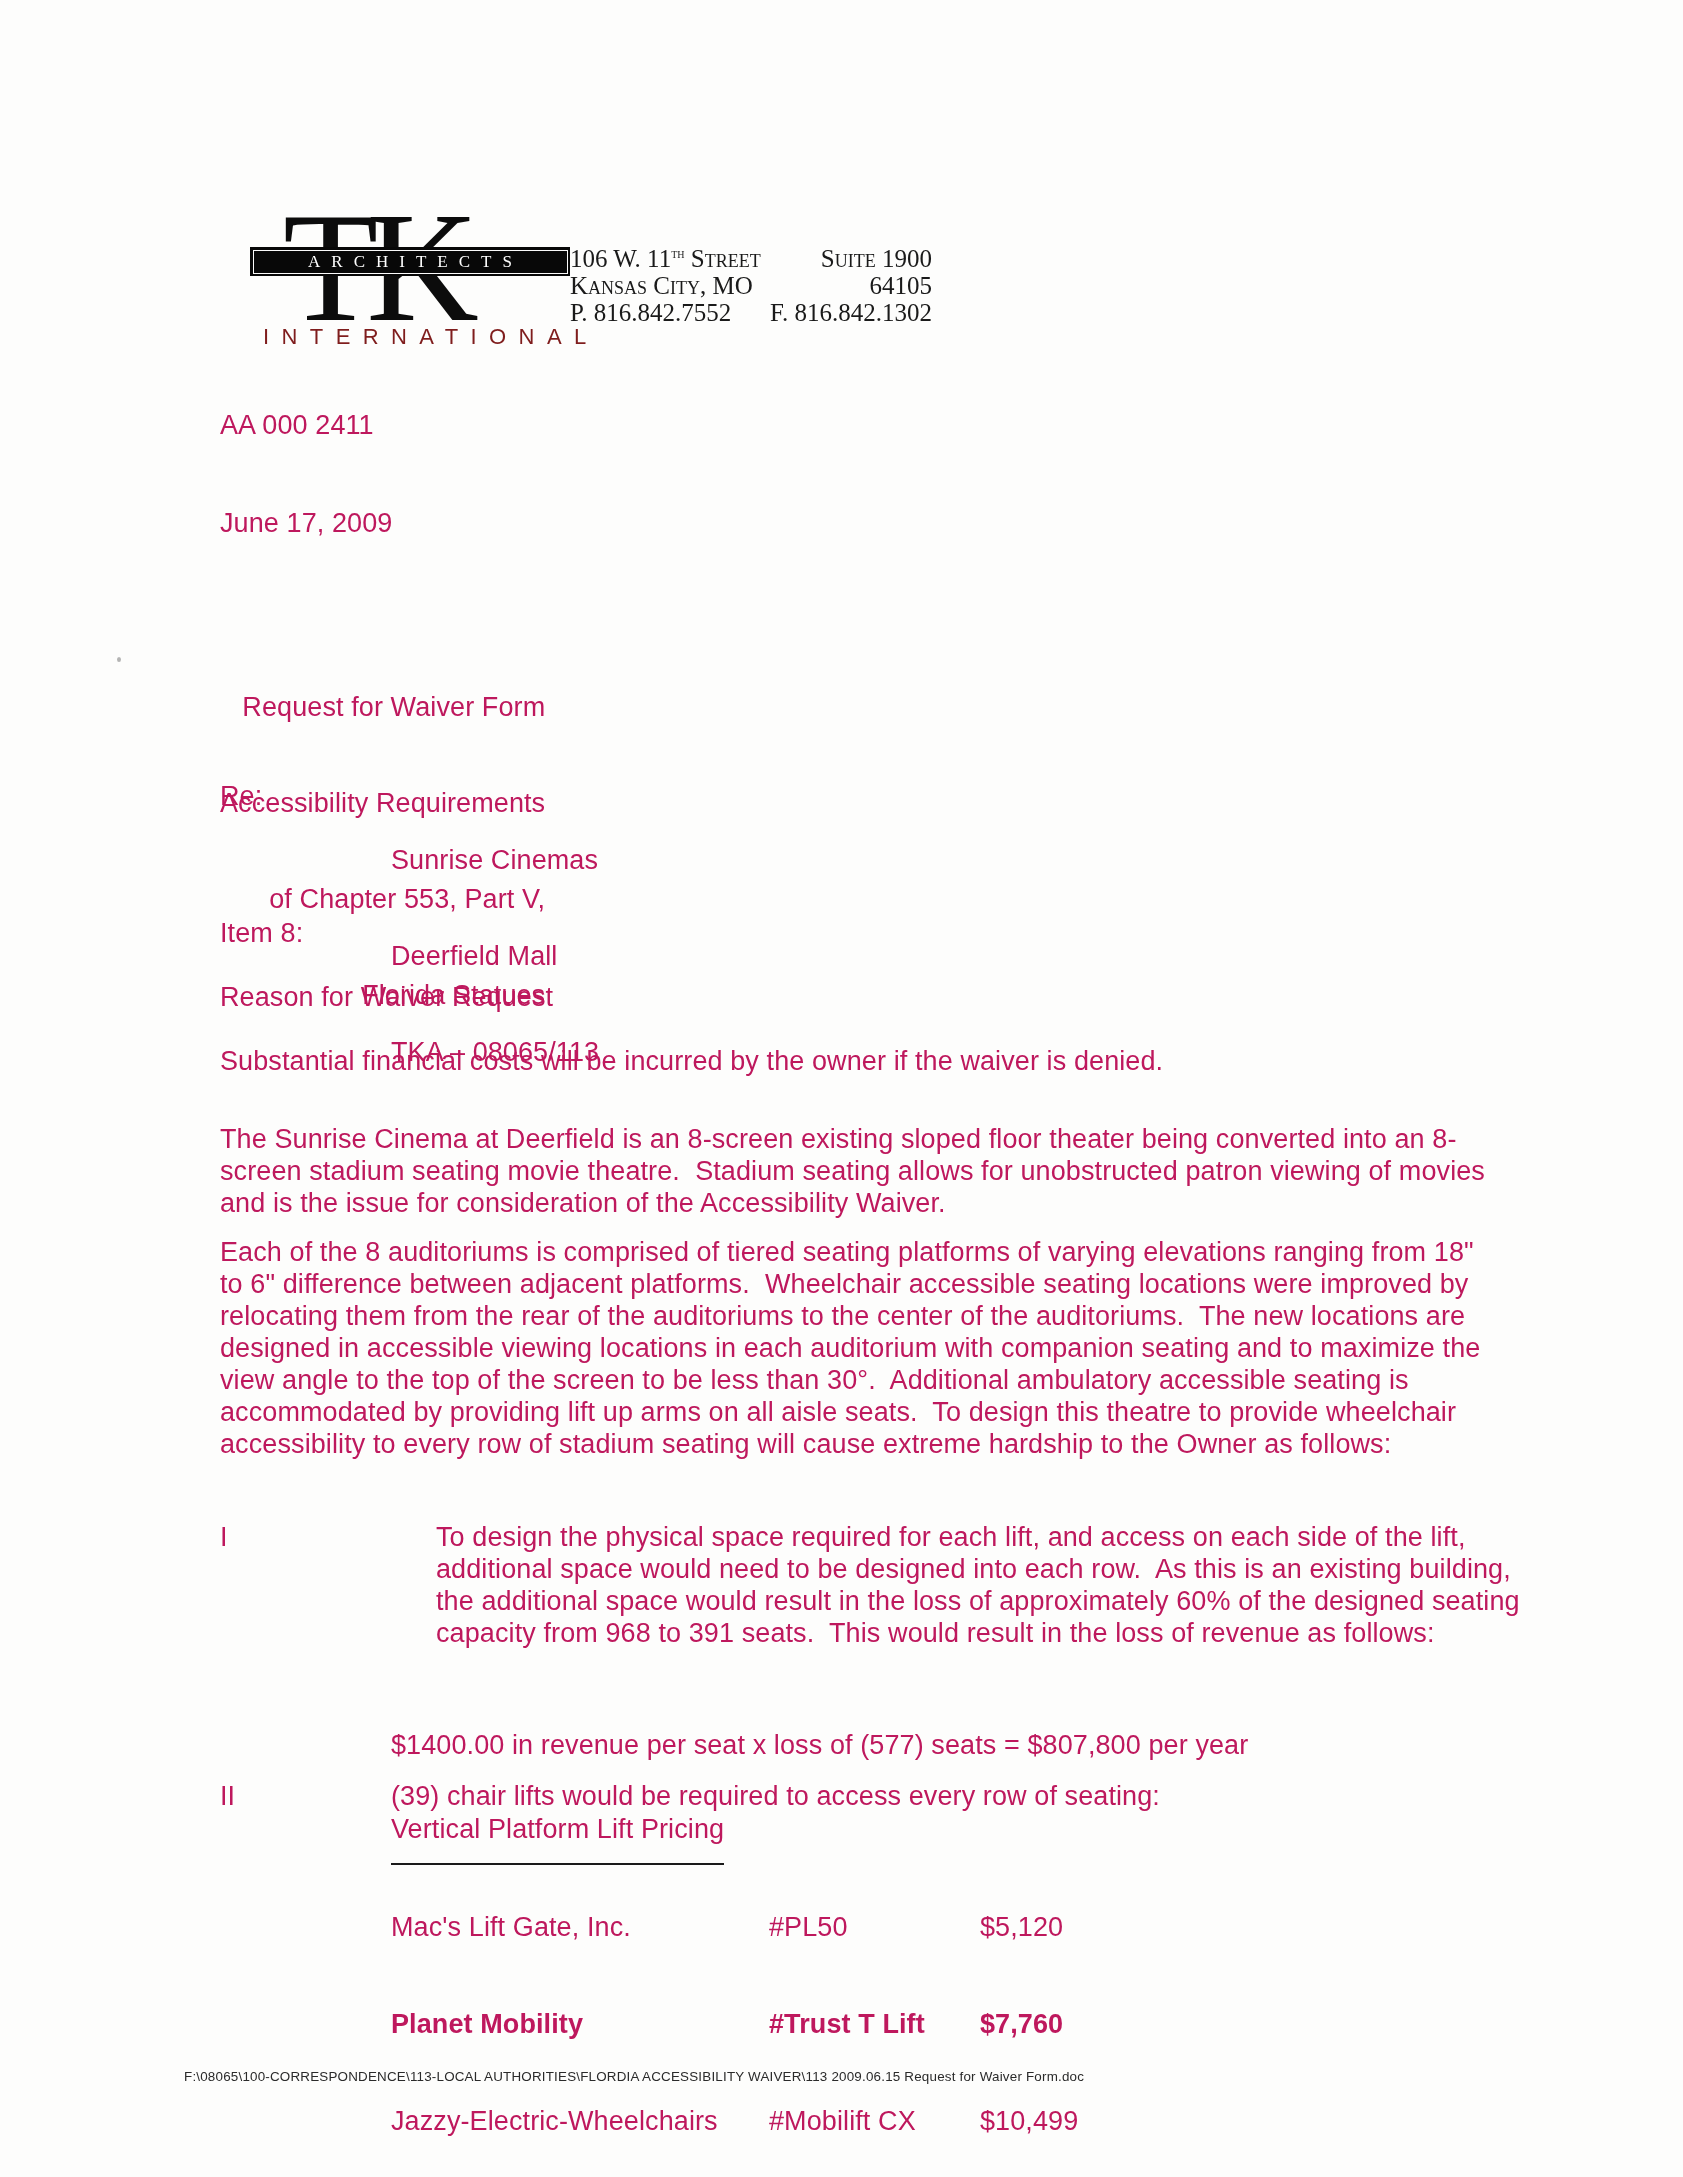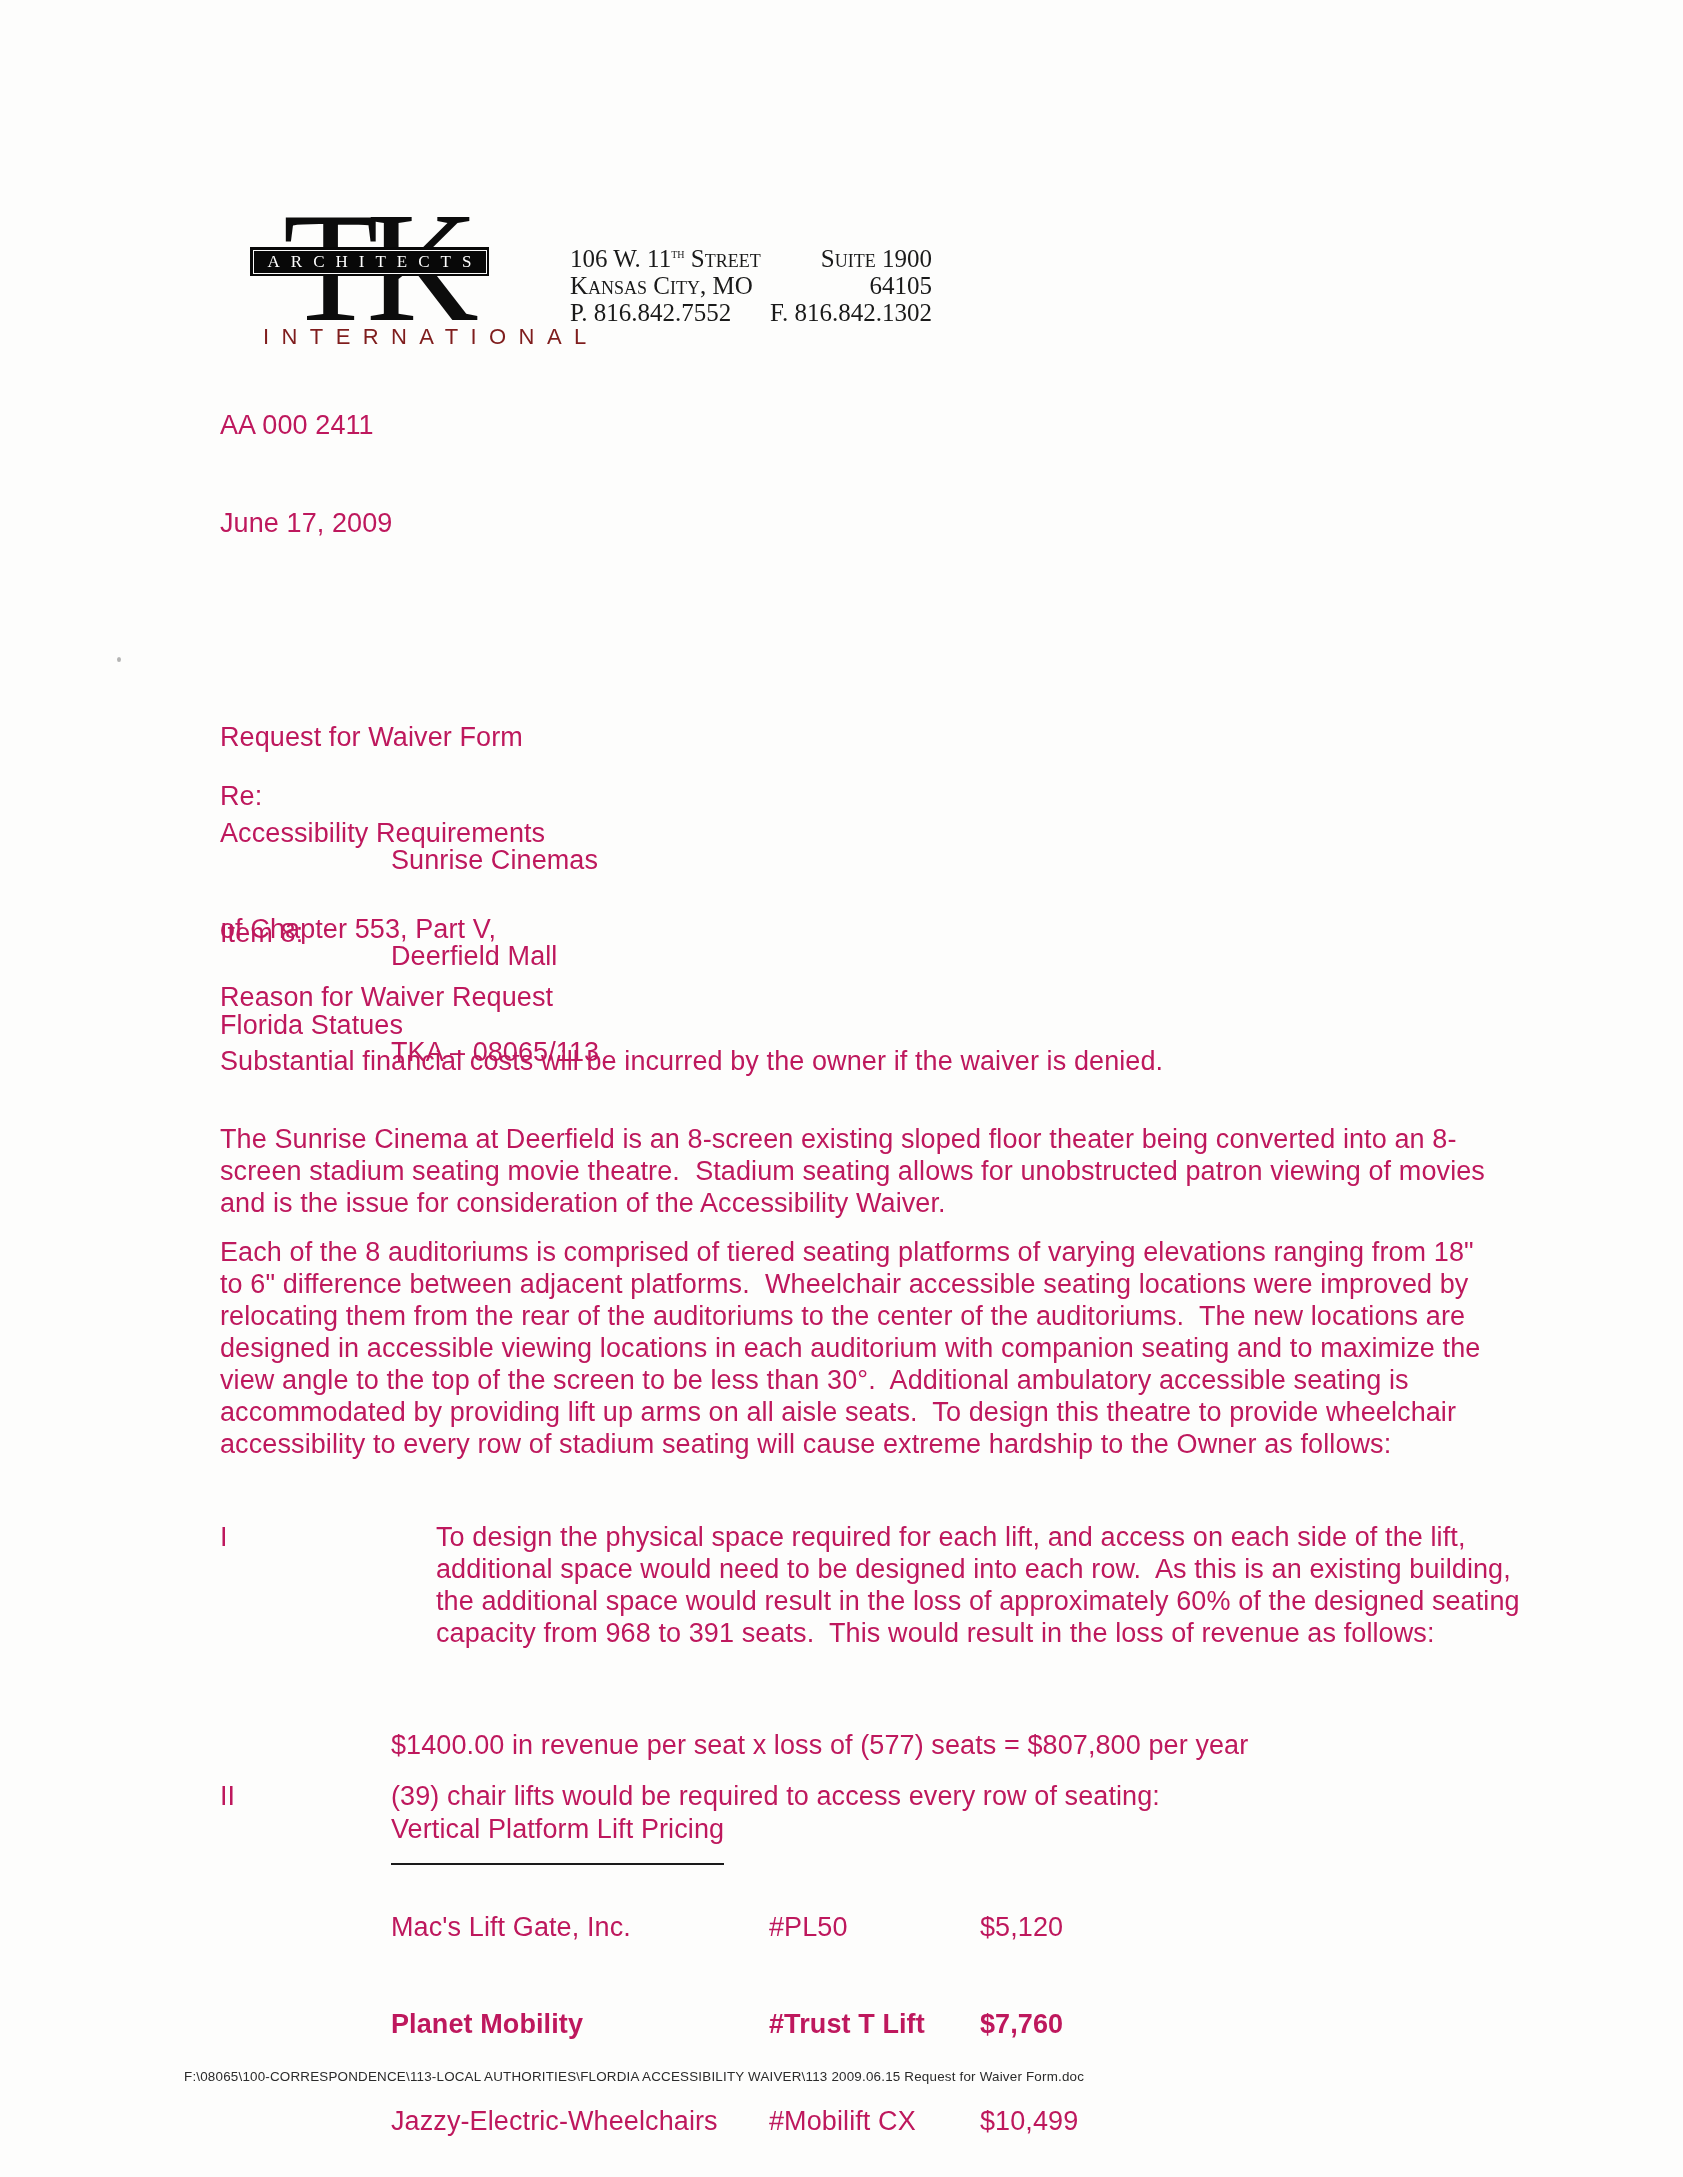--- a/index.html
+++ b/index.html
@@ -22,21 +22,21 @@
   }
   
   .logo-tk{
     left:283px;top:190px;
     font-family:"Liberation Serif",serif;
     font-size:156px;line-height:1;
     letter-spacing:-12px;
     color:#0c0c0c;
   }
   .logo-bar{
-    left:250px;top:247px;width:239px;height:29px;
+    left:250px;top:247px;width:320px;height:29px;
     background:#080808;
   }
   .logo-bar-inner{
     position:absolute;inset:2.5px;
     border:1.5px solid #fbfbfb;
     display:flex;align-items:center;justify-content:center;
   }
   .logo-bar-text{
     font-family:"Liberation Serif",serif;
     font-size:17px;
@@ -58,21 +58,21 @@
     font-family:"Liberation Serif",serif;
     font-variant:small-caps;
     font-size:25px;line-height:27px;
     color:#1a1a1a;
   }
   .addr-line{display:flex;justify-content:space-between;white-space:nowrap;}
   .addr-line sup{font-size:0.55em;line-height:0;vertical-align:super;}
   
   .ref{left:220px;top:409px;}
   .date{left:220px;top:507px;}
-  .subject{left:220px;top:657px;}
+  .subject{left:220px;top:627px;text-align:right;}
   .re-row{left:220px;top:780px;display:flex;}
   .hang-label{width:171px;flex:0 0 171px;}
   .item8{left:220px;top:917px;}
   .reason{left:220px;top:981px;}
   .para1{left:220px;top:1045px;width:1277px;}
   .para2{left:220px;top:1109px;width:1275px;margin-top:14px;}
   .para3{left:220px;top:1236px;width:1279px;}
   .item-one{left:220px;top:1521px;display:flex;}
   .item-one .itext{width:1097px;margin-left:45px;}
   .revenue{left:391px;top:1729px;}

